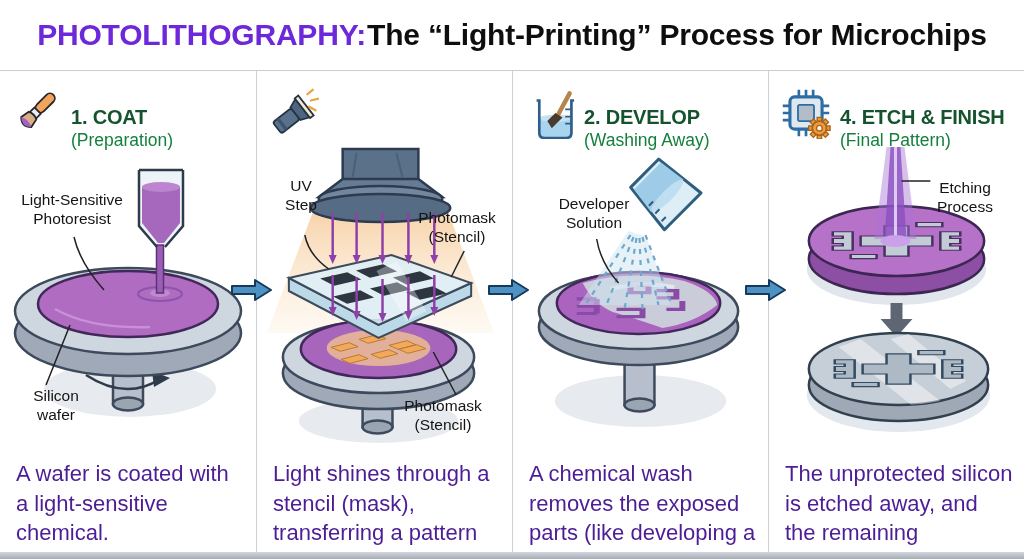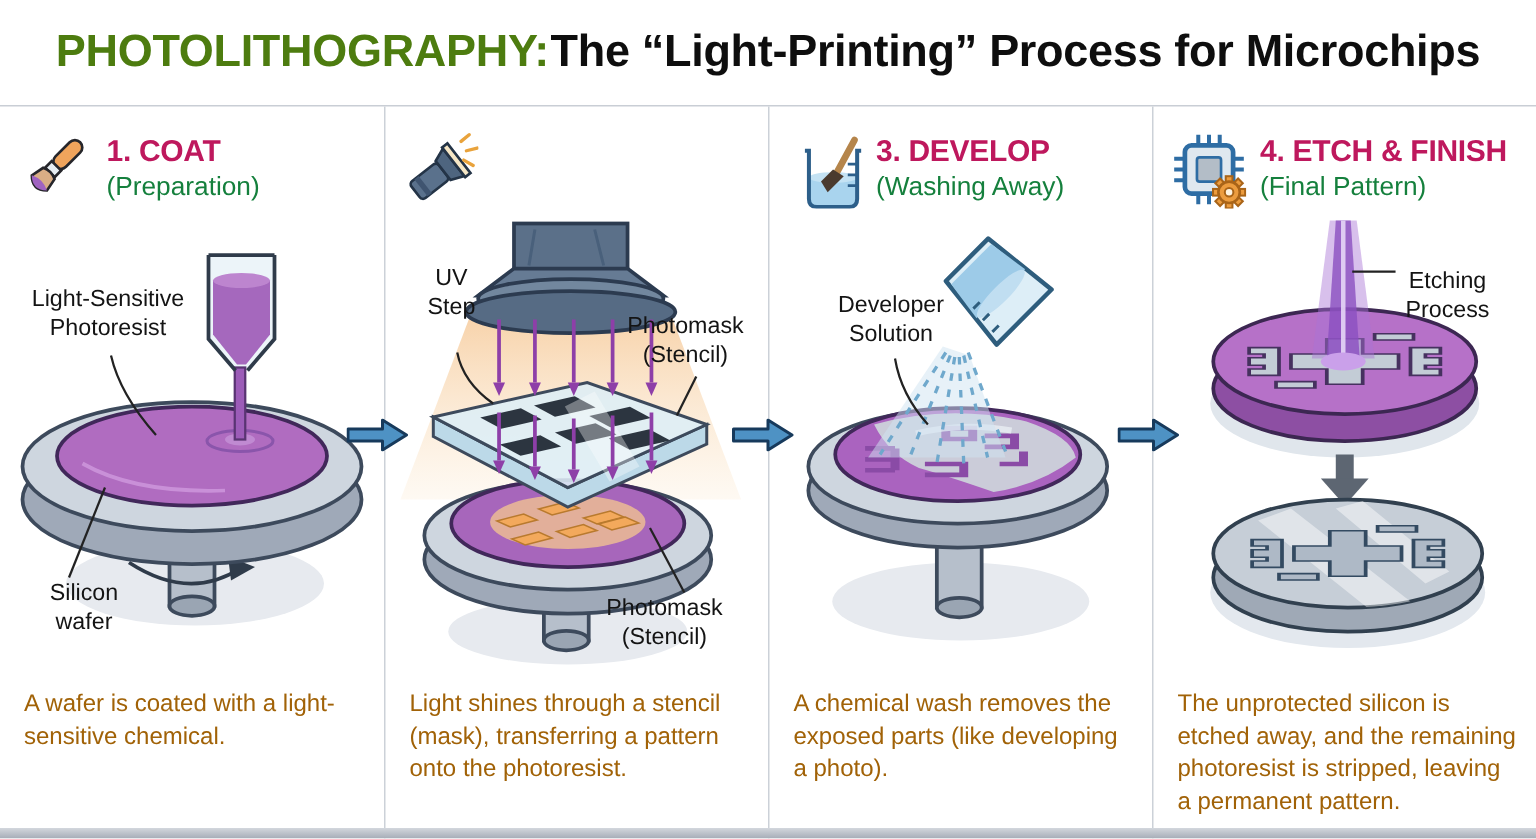--- a/index.html
+++ b/index.html
@@ -2,33 +2,33 @@
 <html><head>
 <meta charset="utf-8">
 <style>
   *{box-sizing:border-box;margin:0;padding:0}
   html,body{width:1024px;height:559px;overflow:hidden;background:#fff;
     font-family:"Liberation Sans",sans-serif;color:#111;position:relative}
   .page{position:absolute;inset:0;background:#fff}
   header.top{position:absolute;top:0;left:0;right:0;height:71px;display:flex;
     align-items:center;justify-content:center;border-bottom:1px solid #c9ced5;background:#fff}
   h1.title{font-size:30px;font-weight:700;letter-spacing:-.2px;color:#0e0e0e;white-space:nowrap}
-  h1.title .accent{color:#4d7c0f;margin-right:1px}
+  h1.title .accent{color:#6d28d9;margin-right:1px}
   .panels{position:absolute;top:71px;left:0;right:0;bottom:0;display:flex}
   .panel{position:relative;width:256px;height:100%}
   .panel+.panel{border-left:1px solid #ccd1d8}
   .panel-header{position:absolute;top:16px;left:12px;display:flex;gap:9px;align-items:flex-start;z-index:3}
   .step-icon{width:50px;height:52px;flex:none}
-  .step-title{font-size:20px;font-weight:700;color:#be185d;letter-spacing:-.2px;margin-top:3px}
+  .step-title{font-size:20px;font-weight:700;color:#14532d;letter-spacing:-.2px;margin-top:19px}
   .step-subtitle{font-size:17.5px;color:#15803d;margin-top:1px}
   .art{position:absolute;inset:0;width:100%;height:100%;z-index:1}
   .lbl{position:absolute;font-size:15.5px;line-height:1.22;text-align:center;
     white-space:pre-line;color:#141414;z-index:3}
-  .caption{position:absolute;top:388px;left:16px;width:228px;font-size:16px;
-    line-height:1.35;color:#a16207;z-index:3}
+  .caption{position:absolute;top:388px;left:16px;width:228px;font-size:22px;
+    line-height:1.35;color:#4c1d95;z-index:3}
   .step-arrow{position:absolute;top:208px;width:42px;height:22px;z-index:4}
   .arrow-1{left:231px}.arrow-2{left:488px}.arrow-3{left:745px}
   .bottom-band{position:absolute;left:0;right:0;bottom:0;height:7px;
     background:linear-gradient(#d3d7dd,#a6adb7);z-index:5}
 </style>
 </head>
 <body>
 
 <div class="page">
 
@@ -207,21 +207,21 @@
       <div class="panel-header">
         <svg class="step-icon" viewBox="0 0 56 56">
           <path d="M16,34 H52 V50 Q52,56 46,56 H22 Q16,56 16,50 Z" fill="#a9d4ee"></path>
           <ellipse cx="34" cy="34" rx="18" ry="4" fill="#c4e2f3"></ellipse>
           <path d="M13,14 L16,14 L16,50 Q16,56 22,56 L46,56 Q52,56 52,50 L52,14 L55,14" fill="none" stroke="#2d5f8a" stroke-width="3"></path>
           <path d="M45,24 H52 M45,32 H52 M45,40 H52" stroke="#2d5f8a" stroke-width="2"></path>
           <line x1="50" y1="6" x2="37" y2="30" stroke="#b5854b" stroke-width="5" stroke-linecap="round"></line>
           <polygon points="34,28 42,33 30,45 25,37" fill="#4a3a2e"></polygon>
         </svg>
         <div class="step-text">
-          <div class="step-title">3. DEVELOP</div>
+          <div class="step-title">2. DEVELOP</div>
           <div class="step-subtitle">(Washing Away)</div>
         </div>
       </div>
 
       <svg class="art" viewBox="0 0 256 488" preserveAspectRatio="none">
 
         <ellipse cx="128" cy="330" rx="86" ry="26" fill="#e7eaef"></ellipse>
         <rect x="112" y="290" width="30" height="44" fill="#b6bfcb" stroke="#3d4a5c" stroke-width="2.5"></rect>
         <ellipse cx="127" cy="334" rx="15" ry="6.5" fill="#9aa5b3" stroke="#3d4a5c" stroke-width="2.5"></ellipse>
         <g>

